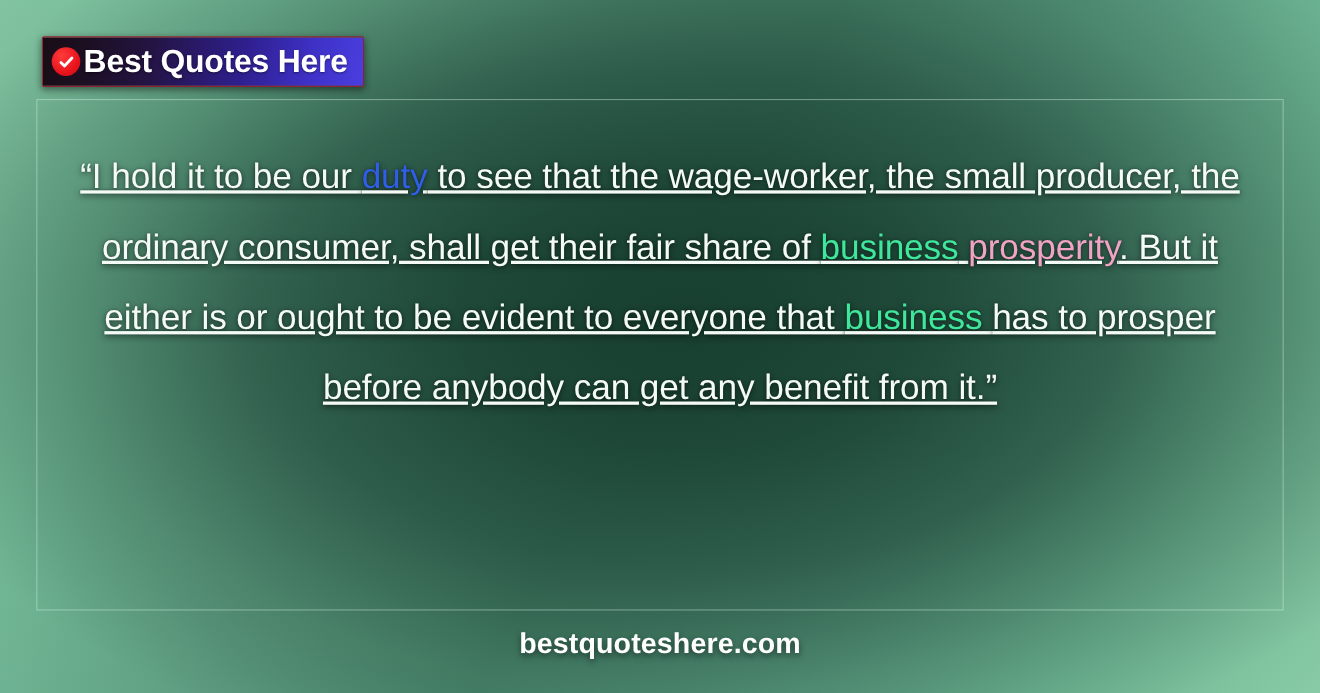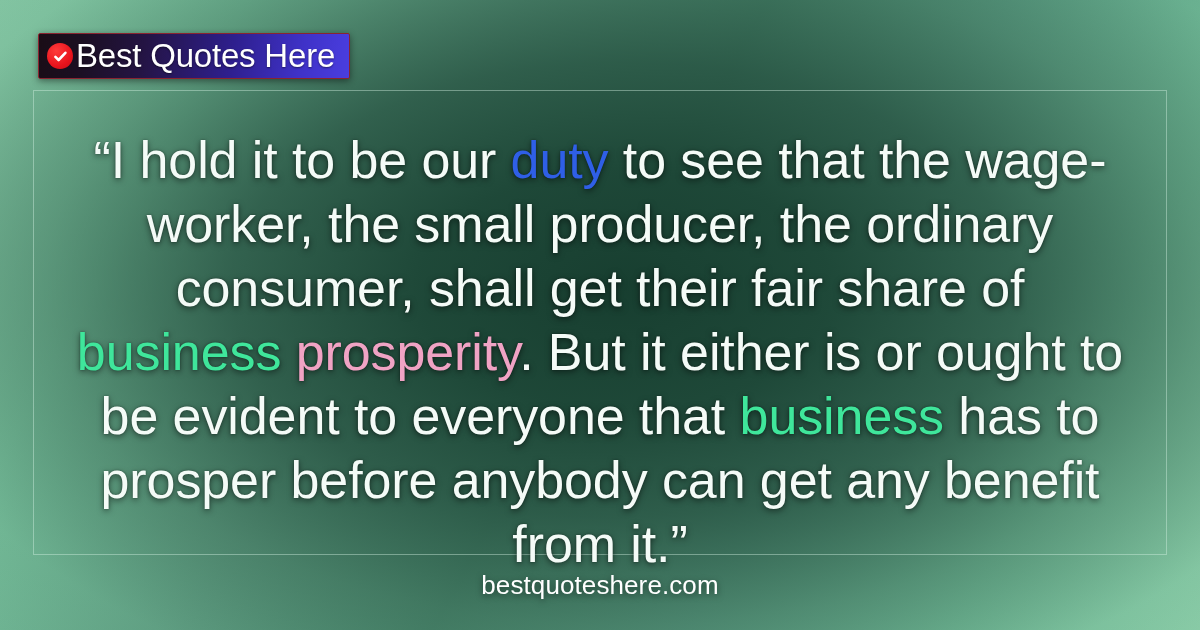--- a/index.html
+++ b/index.html
@@ -72,43 +72,44 @@
     border-radius: 50%;
     background: radial-gradient(circle at 36% 30%, #ff3b3b 0%, #e8131c 62%, #c70d16 100%);
     display: flex;
     align-items: center;
     justify-content: center;
     margin-right: 3px;
   }
   .badge-check svg { display: block; }
   .badge-text {
     color: #ffffff;
-    font-size: 33px;
-    font-weight: normal;
+    font-size: 29px;
+    font-weight: bold;
     letter-spacing: -0.2px;
     white-space: nowrap;
     text-shadow: 0 1px 2px rgba(0,0,0,0.5);
   }
 
   
   .quote-wrap {
     position: absolute;
     left: 70px;
     top: 128px;
     width: 1060px;
     text-align: center;
   }
   .quote {
     color: #f4fbf7;
-    font-size: 52px;
+    font-size: 32px;
     line-height: 64px;
     font-weight: 400;
     letter-spacing: -0.1px;
     text-shadow: 0 2px 6px rgba(0,0,0,0.55), 0 0 2px rgba(0,0,0,0.35);
     margin: 0;
+    text-decoration: underline;
   }
   .hl { text-shadow: 0 2px 6px rgba(0,0,0,0.55), 0 0 2px rgba(0,0,0,0.35); }
 
   .attribution {
     position: absolute;
     left: 0;
     top: 468px;
     width: 1200px;
     text-align: center;
     color: #f2f8f4;
@@ -119,21 +120,21 @@
   }
 
   .site {
     position: absolute;
     left: 0;
     top: 570px;
     width: 1200px;
     text-align: center;
     color: #ffffff;
     font-size: 26px;
-    font-weight: normal;
+    font-weight: bold;
     letter-spacing: 0.1px;
     text-shadow: 0 2px 6px rgba(0,0,0,0.5);
   }
 </style>
 </head>
 <body>
 
 <div id="stage">
 
   <div class="frame"></div>

